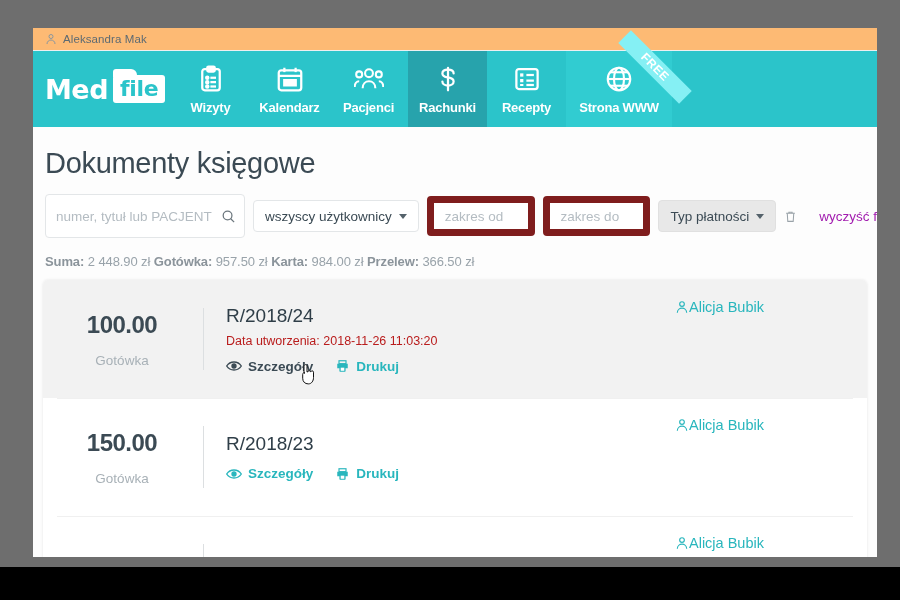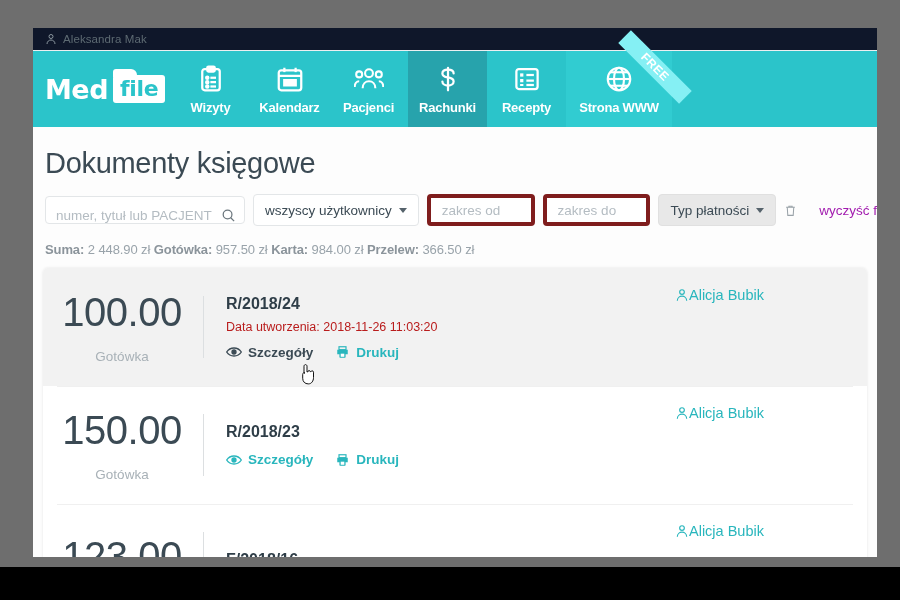--- a/index.html
+++ b/index.html
@@ -17,21 +17,21 @@
     background: #6e6e6e;
   }
   .window {
     position: absolute; left: 33px; top: 28px;
     width: 844px; height: 529px;
     background: #fdfdfd; overflow: hidden;
   }
 
   
   .userbar {
-    height: 23px; background: #0f172a;
+    height: 23px; background: #fdba74;
     display: flex; align-items: center; padding-left: 12px;
     border-bottom: 1px solid #eceff1;
   }
   .userbar .uname {
     font-size: 11.5px; color: #5d6a72; margin-left: 6px; letter-spacing: .1px;
   }
   .ico-person-sm { width: 12px; height: 12px; display:block; }
 
   
   .nav {
@@ -84,40 +84,40 @@
     font-size: 29px; color: #3b4a54; font-weight: normal;
     padding: 20px 0 14px 12px; letter-spacing: -.3px;
   }
 
   
   .filters {
     display: flex; align-items: center; gap: 8px;
     padding: 0 0 0 12px;
   }
   .search-wrap {
-    width: 200px; height: 28px; border: 1px solid #e3e6e8; border-radius: 4px;
-    background: #fff; display: flex; align-items: flex-end;
+    width: 200px; height: 44px; border: 1px solid #e3e6e8; border-radius: 4px;
+    background: #fff; display: flex; align-items: center;
     padding: 0 8px 0 10px;
   }
   .search-wrap input {
     flex: 1; border: none; outline: none; font-size: 13.5px;
     color: #3b4a54; font-family: "Liberation Sans", sans-serif;
     background: transparent; min-width: 0;
   }
   .search-wrap input::placeholder { color: #b4bcc2; }
   .ico-search { width: 15px; height: 15px; display:block; flex: none; }
 
   .select-btn {
     height: 32px; border: 1px solid #e3e6e8; border-radius: 4px;
     background: #fff; display: flex; align-items: center; gap: 7px;
     padding: 0 11px; font-size: 13.5px; color: #3b4a54; cursor: pointer;
     white-space: nowrap;
   }
   .date-inp {
-    width: 108px; height: 32px; border: 4px solid #7f1d1d; border-radius: 4px;
+    width: 108px; height: 40px; border: 7px solid #7f1d1d; border-radius: 4px;
     background: #fff; display: flex; align-items: center; padding: 0 11px;
     font-size: 13.5px; color: #b4bcc2; cursor: pointer;
   }
   .select-btn.filled { background: #e8e8e8; border-color: #e0e0e0; }
   .caret {
     width: 0; height: 0; border-left: 4px solid transparent;
     border-right: 4px solid transparent; border-top: 5px solid #55626b;
   }
   .clear-btn {
     display: flex; align-items: center; gap: 22px; cursor: pointer;
@@ -145,26 +145,26 @@
   }
   .row.hl { background: #f2f2f2; }
   .row + .row::before {
     content: ""; position: absolute; left: 14px; right: 14px; top: 0;
     height: 1px; background: #f0f0f0;
   }
   .amount-col {
     width: 148px; text-align: center; padding-right: 14px;
   }
   .amount {
-    font-size: 40px; color: #3b4a54; font-weight: normal; letter-spacing: -.5px;
+    font-size: 24px; color: #3b4a54; font-weight: bold; letter-spacing: -.5px;
   }
   .paytype { font-size: 13.5px; color: #a8b1b7; margin-top: 14px; }
   .divider { width: 1px; height: 62px; background: #dcdfe1; }
   .mid-col { flex: 1; padding-left: 22px; }
-  .doc-no { font-size: 16px; color: #2f3e48; font-weight: bold; }
+  .doc-no { font-size: 19px; color: #2f3e48; font-weight: normal; }
   .doc-date { font-size: 12.5px; color: #b91c1c; margin-top: 7px; }
   .actions { display: flex; gap: 22px; margin-top: 11px; align-items: center; }
   .act {
     display: flex; align-items: center; gap: 6px; cursor: pointer;
     font-size: 13.5px; color: #29b6bd; font-weight: bold;
   }
   .act.hover { color: #3b4a54; }
   .ico-eye { width: 16px; height: 12px; display: block; }
   .ico-print { width: 15px; height: 14px; display: block; }
   .who-col { width: 180px; display: flex; align-items: flex-start; }

